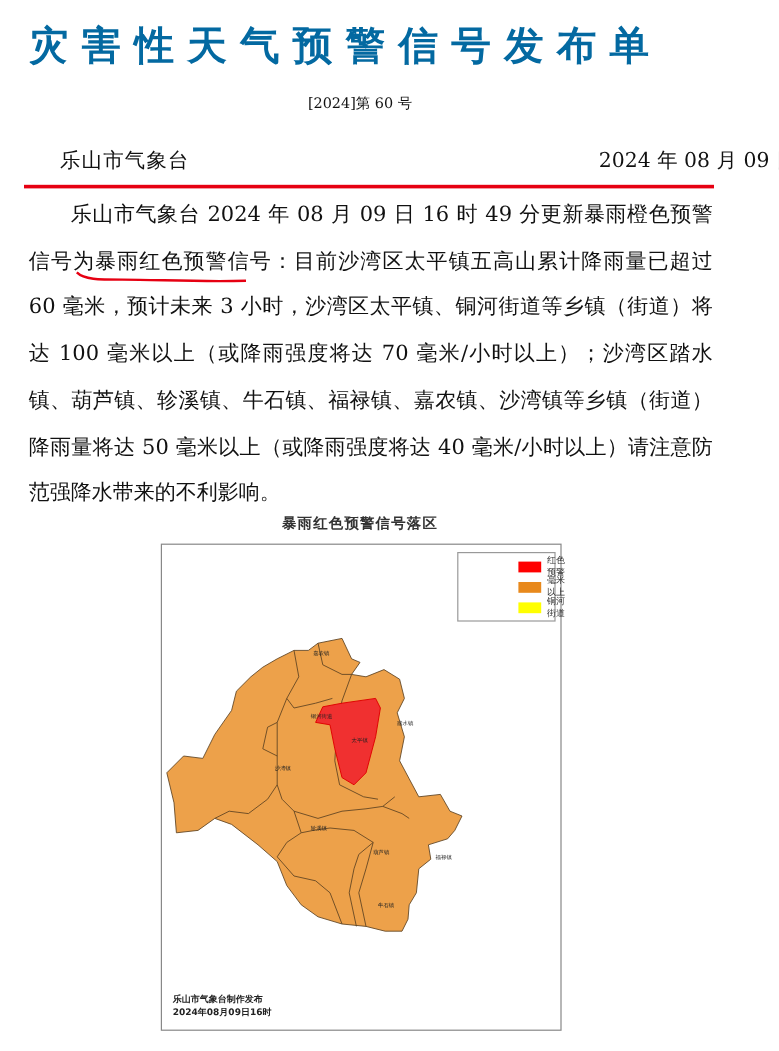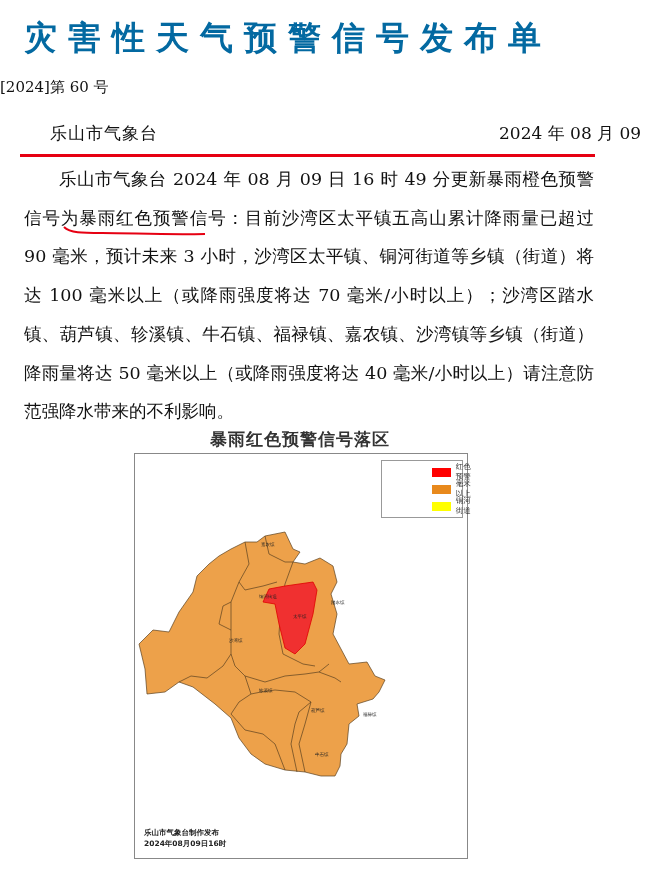--- a/index.html
+++ b/index.html
@@ -1,49 +1,49 @@
 <!DOCTYPE html>
 <html><head>
 <meta charset="utf-8">
 <style>
   html, body { margin:0; padding:0; background:#ffffff; }
   body { width:649px; height:876px; position:relative; overflow:hidden;
          font-family:"DejaVu Serif","Liberation Serif",serif; color:#111; }
   .title { position:absolute; left:24px; top:16px; width:600px; font-size:33px; font-weight:bold;
            color:#0369a1; letter-spacing:11px; white-space:nowrap;
            font-family:"DejaVu Sans","Liberation Sans",sans-serif; line-height:44px; }
-  .docno { position:absolute; left:0; width:600px; top:78px; text-align:left; font-size:15px; }
+  .docno { position:absolute; left:0; width:600px; top:78px; text-align:center; font-size:12px; }
   .issuer { position:absolute; left:22px; top:122px; font-size:17px; letter-spacing:1px;margin-left:28px; }
   .date { position:absolute; left:462px; top:122px; font-size:17px; white-space:nowrap;margin-left:37px; }
   .rule { position:absolute; left:20px; top:154px; width:575px; height:3px; background:#e60012; }
   .body { position:absolute; left:24px; top:160px; width:570px; font-size:17.5px; line-height:38.7px;
           text-indent:2em; text-align:justify; }
   .hl-underline { position:absolute; left:62px; top:224px; width:145px; height:12px; }
   .map-title { position:absolute; left:130px; width:340px; top:428px; text-align:center;
-               font-family:"DejaVu Sans","Liberation Sans",sans-serif; font-weight:bold; font-size:17px; color:#333; letter-spacing:1px; }
+               font-family:"DejaVu Sans","Liberation Sans",sans-serif; font-weight:bold; font-size:12px; color:#333; letter-spacing:1px; }
   .map-frame { position:absolute; left:134px; top:453px; width:332px; height:404px; border:1px solid #888; background:#fff; }
   .legend { position:absolute; right:4px; top:6px; width:80px; height:56px; border:1px solid #999; background:#fff;
             font-family:"DejaVu Sans","Liberation Sans",sans-serif; font-size:7.5px; color:#333; }
   .legend-row { position:absolute; left:5px; height:10px; display:flex; align-items:center;padding-left:45px; }
   .swatch { width:30px; height:9px; margin-right:5px; }
   .map-svg { position:absolute; left:0; top:0; }
   .credit { position:absolute; left:9px; bottom:9px; font-family:"DejaVu Sans","Liberation Sans",sans-serif;
             font-size:7.5px; font-weight:bold; color:#222; line-height:11px; }
   .lbl { font-family:"DejaVu Sans","Liberation Sans",sans-serif; font-size:4.5px; fill:#222; }
 </style>
 </head>
 <body>
 
 <div class="title">灾害性天气预警信号发布单</div>
 <div class="docno">[2024]第 60 号</div>
 <div class="issuer">乐山市气象台</div>
 <div class="date">2024 年 08 月 09 日</div>
 <div class="rule"></div>
 
-<div class="body">乐山市气象台 2024 年 08 月 09 日 16 时 49 分更新暴雨橙色预警信号为暴雨红色预警信号：目前沙湾区太平镇五高山累计降雨量已超过 90 毫米，预计未来 3 小时，沙湾区太平镇、铜河街道等乡镇（街道）将达 100 毫米以上（或降雨强度将达 70 毫米/小时以上）；沙湾区踏水镇、葫芦镇、轸溪镇、牛石镇、福禄镇、嘉农镇、沙湾镇等乡镇（街道）降雨量将达 50 毫米以上（或降雨强度将达 40 毫米/小时以上）请注意防范强降水带来的不利影响。</div>
+<div class="body">乐山市气象台 2024 年 08 月 09 日 16 时 49 分更新暴雨橙色预警信号为暴雨红色预警信号：目前沙湾区太平镇五高山累计降雨量已超过 60 毫米，预计未来 3 小时，沙湾区太平镇、铜河街道等乡镇（街道）将达 100 毫米以上（或降雨强度将达 70 毫米/小时以上）；沙湾区踏水镇、葫芦镇、轸溪镇、牛石镇、福禄镇、嘉农镇、沙湾镇等乡镇（街道）降雨量将达 50 毫米以上（或降雨强度将达 40 毫米/小时以上）请注意防范强降水带来的不利影响。</div>
 
 <svg class="hl-underline" viewBox="0 0 145 12">
   <path d="M2,3 C8,9 20,9 40,9 C70,9 100,11 143,10" stroke="#e60012" stroke-width="2" fill="none"></path>
 </svg>
 
 <div class="map-title">暴雨红色预警信号落区</div>
 
 <div class="map-frame">
   <svg class="map-svg" width="332" height="404" viewBox="0 0 332 404">
     <g stroke="#5a4020" stroke-width="0.7" fill="#eda14a">

